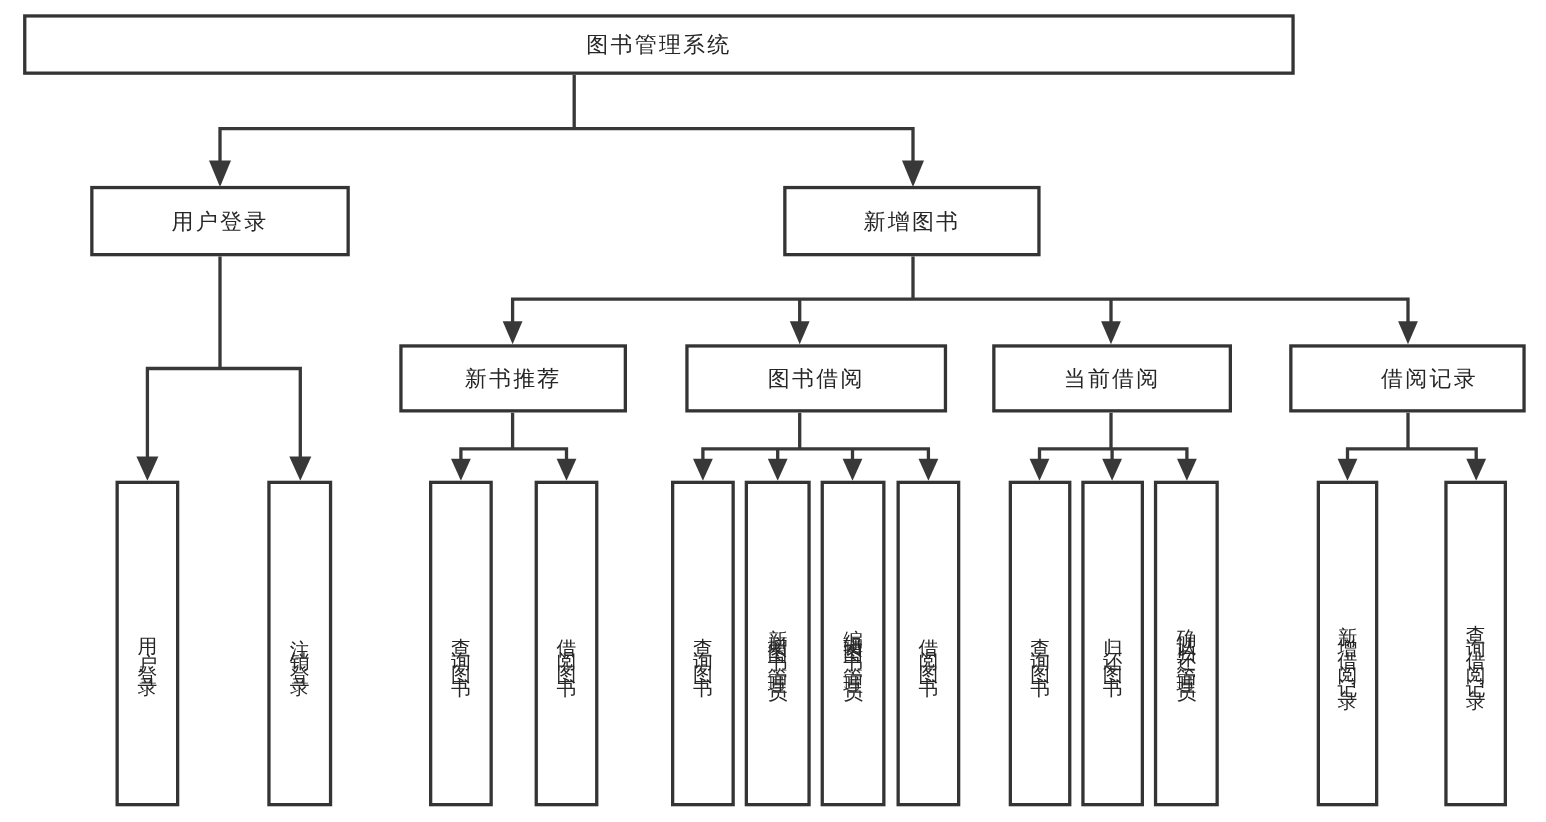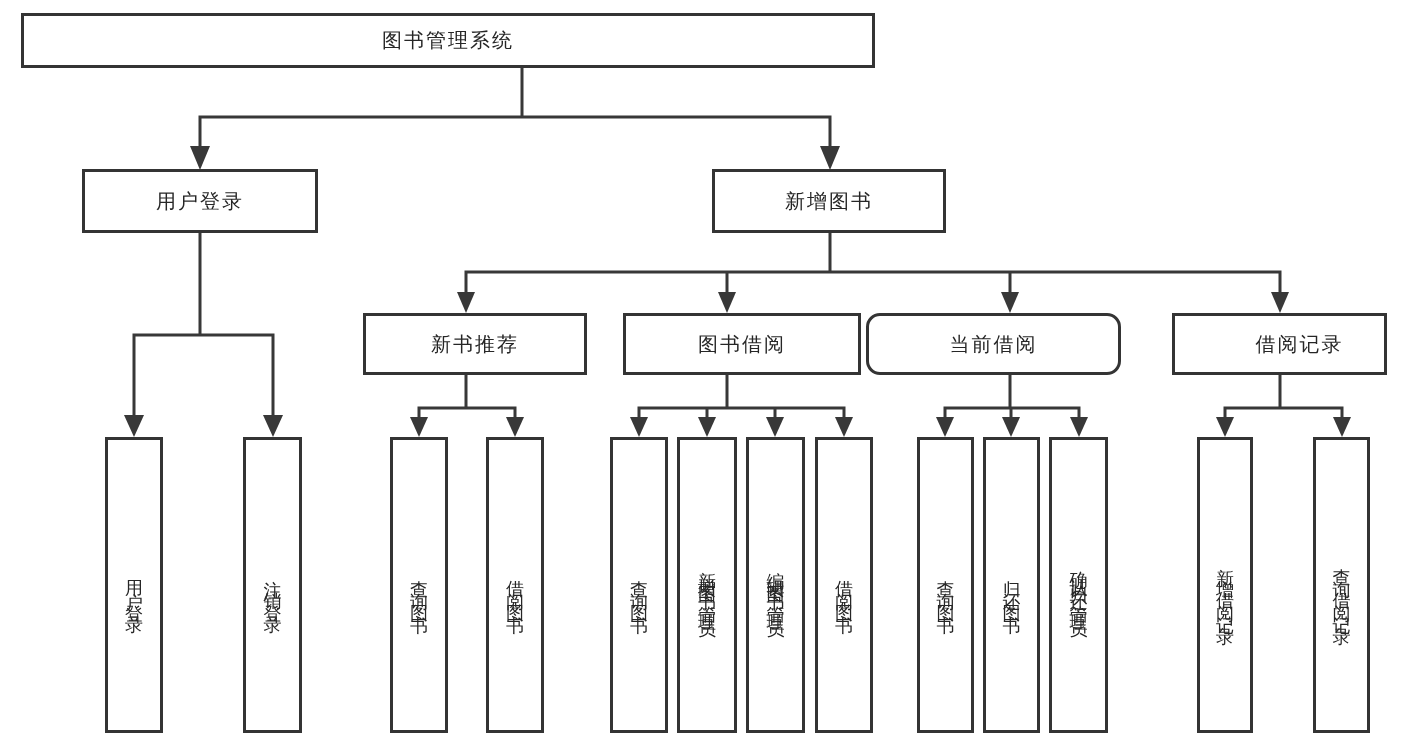--- a/index.html
+++ b/index.html
@@ -26,27 +26,27 @@
     display: flex;
     align-items: center;
     justify-content: center;
     z-index: 2;
   }
   .hlabel {
     font-size: 20px;
     letter-spacing: 2px;
     white-space: nowrap;
   }
-  .root-box { left: 21px; top: 13px; width: 854px; height: 55px; }
+  .root-box { left: 21px; top: 13px; width: 1156px; height: 55px; }
   .l2-user  { left: 82px;  top: 169px; width: 236px; height: 64px; }
   .l2-book  { left: 712px; top: 169px; width: 234px; height: 64px; }
   .l3 { top: 313px; height: 62px; }
-  .l3-a { left: 363px;  width: 224px; }
+  .l3-a { left: 363px;  width: 207px; }
   .l3-b { left: 623px;  width: 238px; }
-  .l3-c { left: 866px;  width: 255px; border-radius: 14px; }
+  .l3-c { left: 902px;  width: 218px; }
   .l3-d { left: 1172px; width: 215px; padding-left: 40px; }
   .leaf {
     top: 437px;
     height: 296px;
     writing-mode: vertical-rl;
     text-orientation: mixed;
     font-size: 18px;
     letter-spacing: 12px;
     line-height: 1;
     padding-top: 10px;

